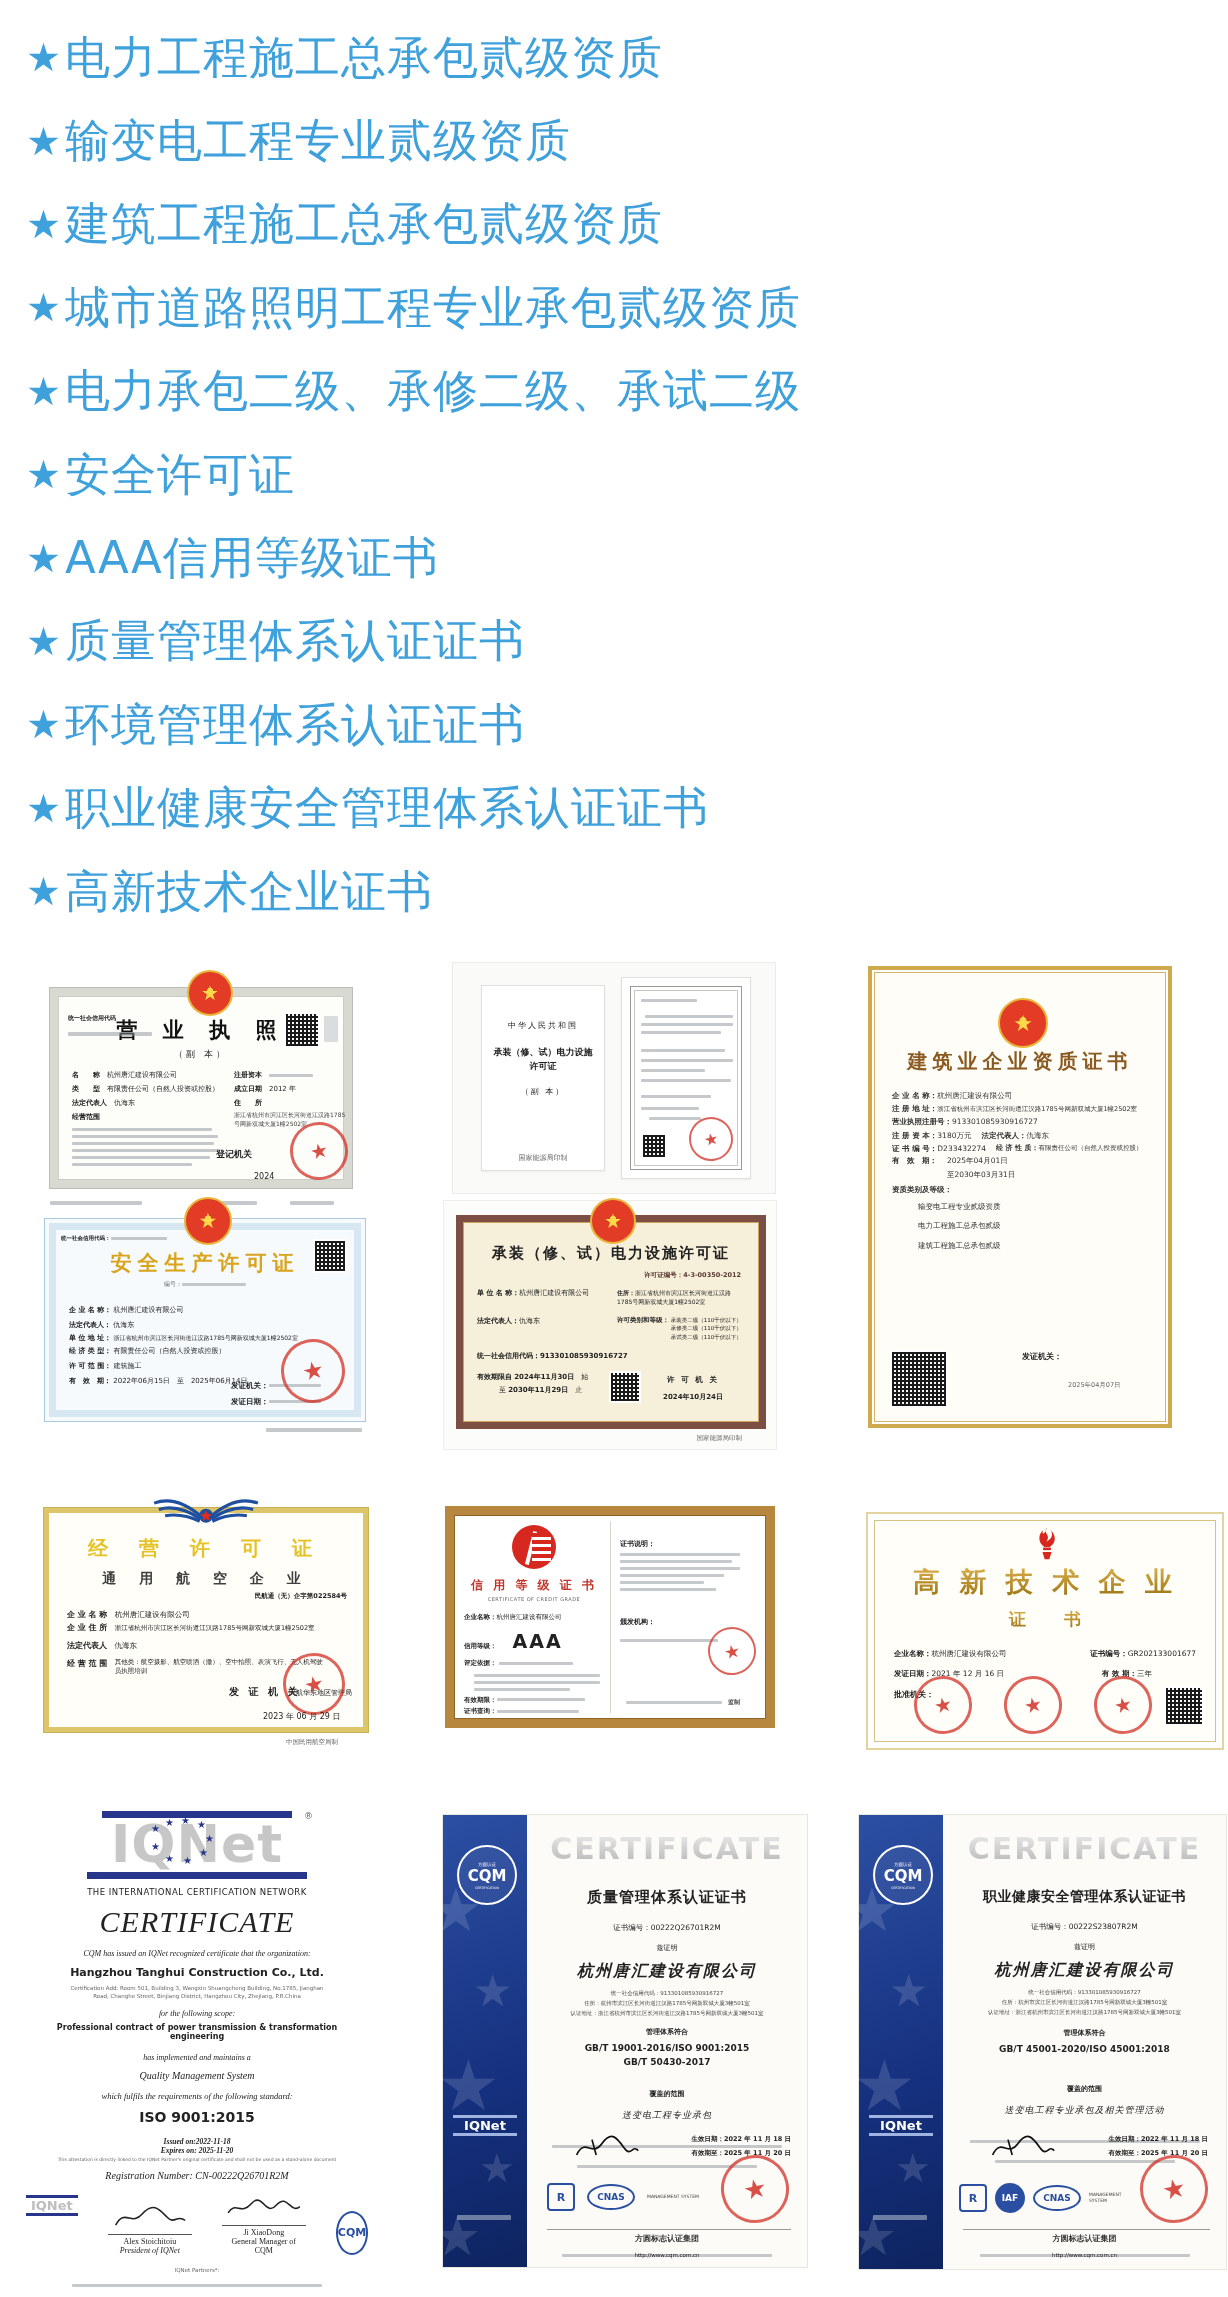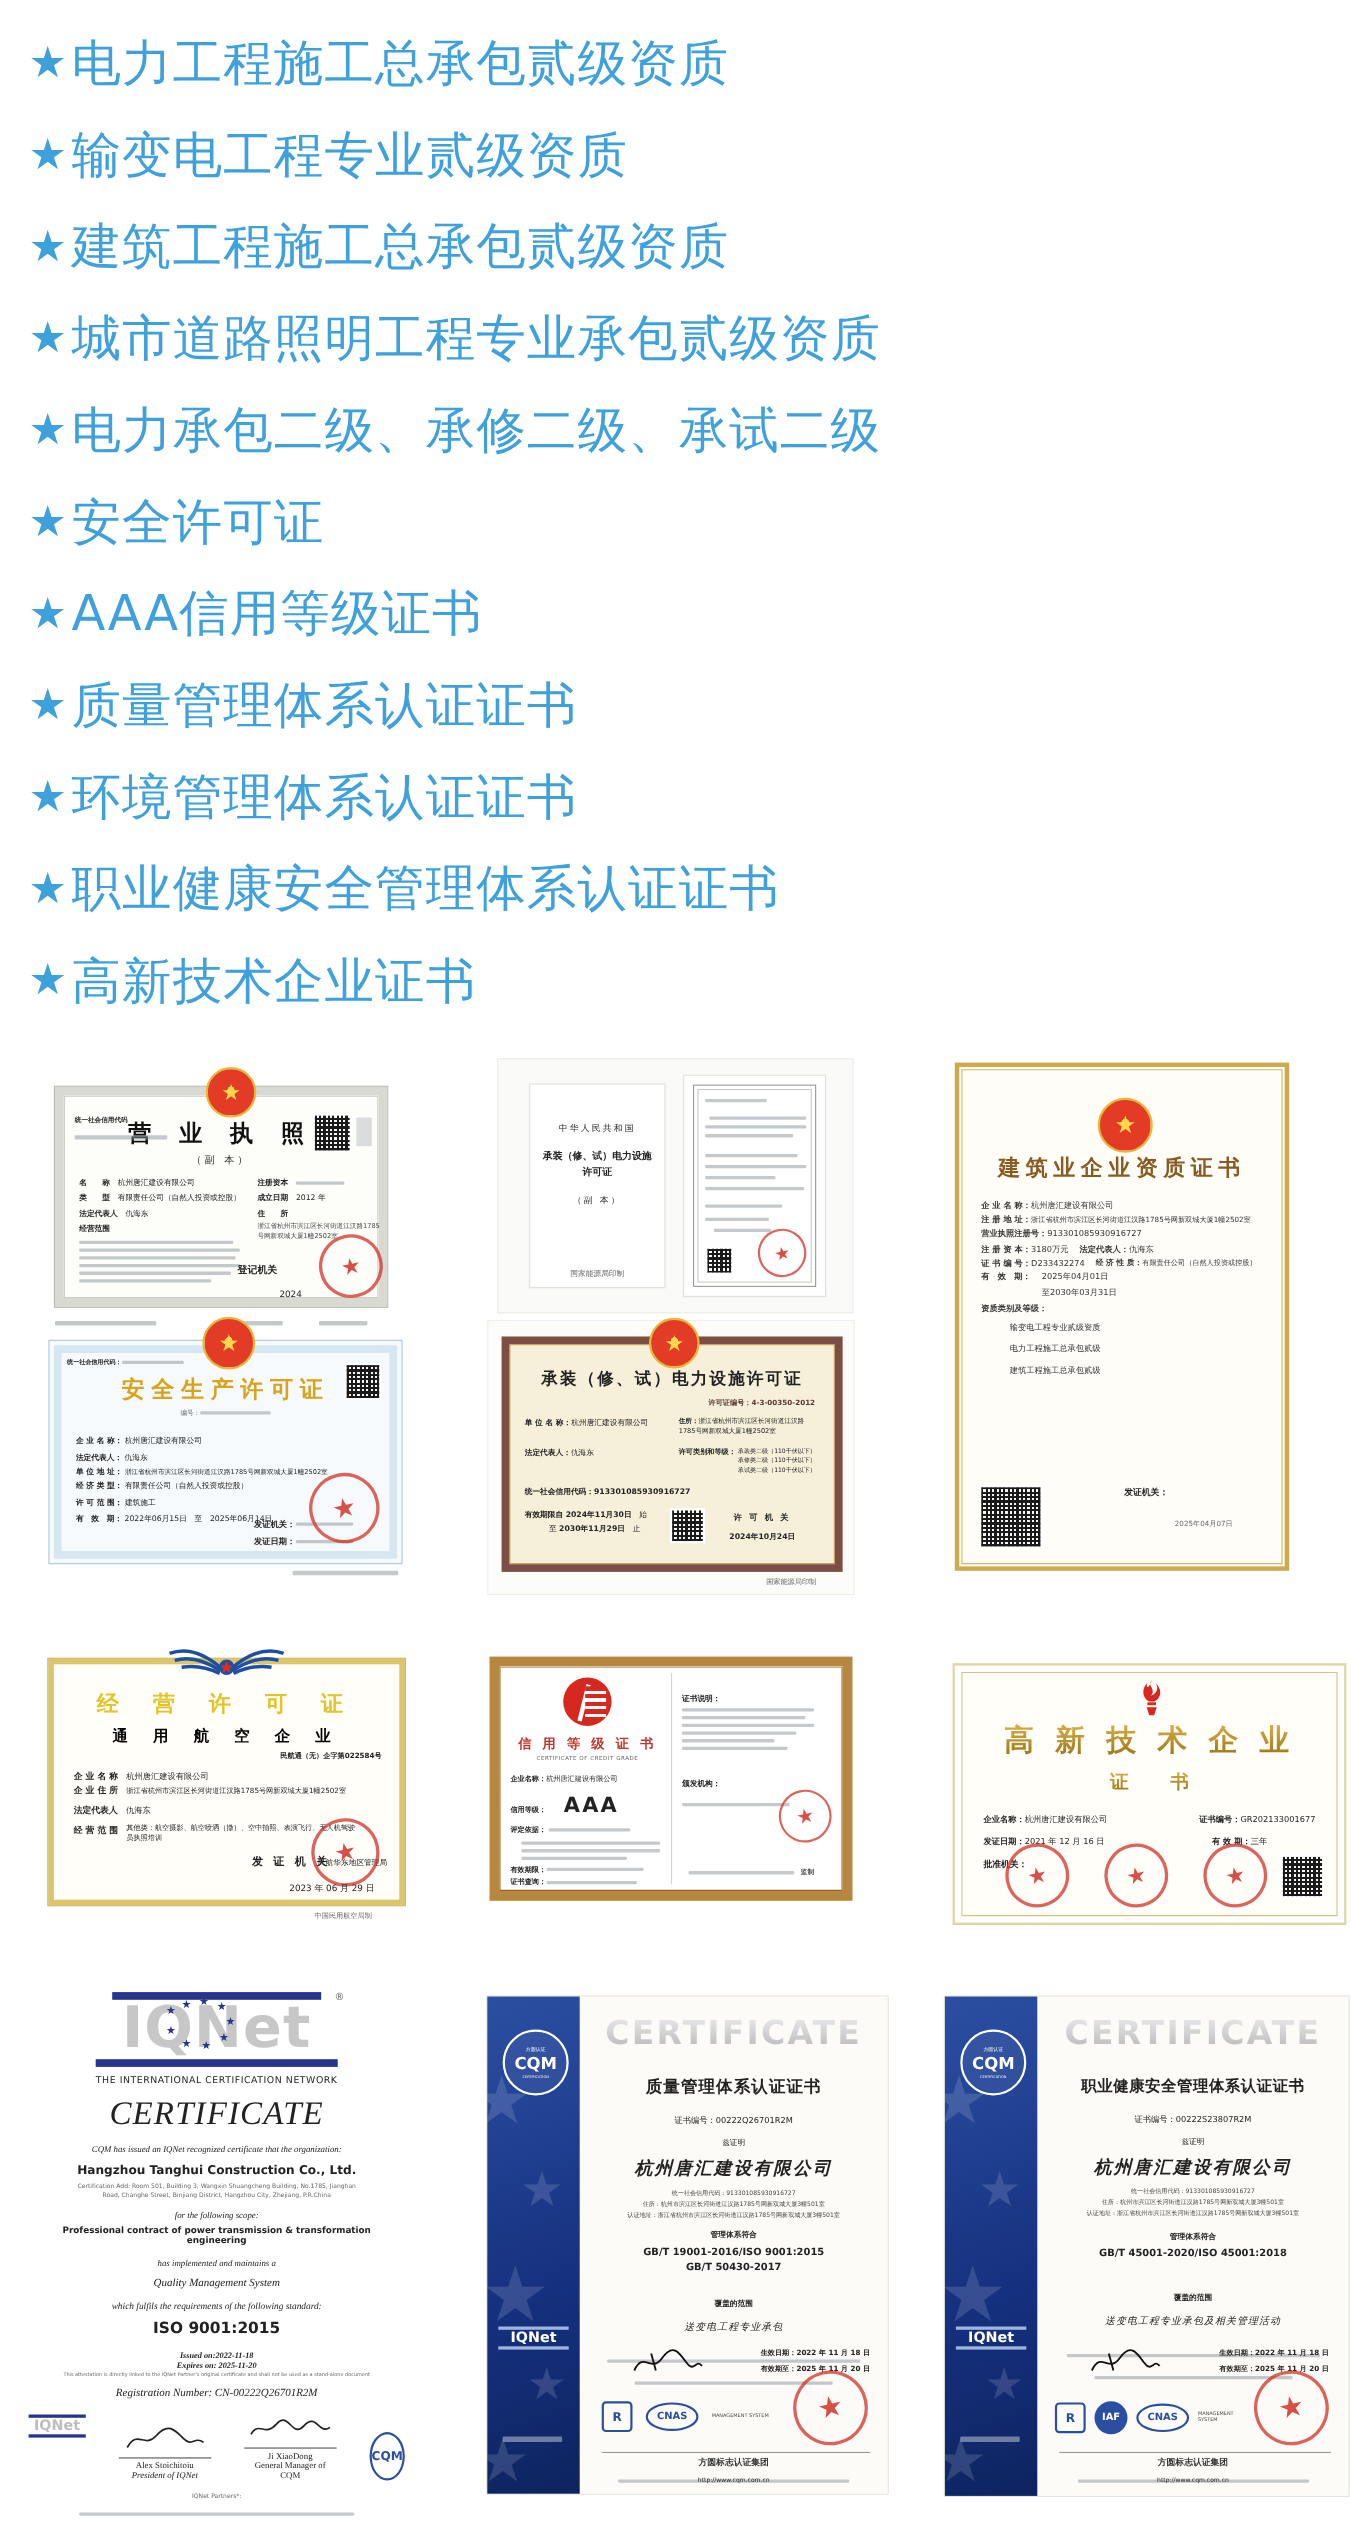--- a/index.html
+++ b/index.html
@@ -44,21 +44,21 @@
   .constr-body{padding:14px 20px 0 20px;font-size:7.5px;color:#333;line-height:1.9}
   
   .safety{background:#f6fafd;border:1px solid #a9c8de}
   .safety:before{content:"";position:absolute;inset:4px;border:7px solid #d7e7f2;pointer-events:none}
   .safety-title{margin-top:30px;text-align:center;font-size:21px;font-weight:bold;letter-spacing:6px;color:#d9a31c}
   
   .power{background:#f6f0da;border:7px solid #7d4f44;box-shadow:inset 0 0 0 1px #caa45c}
   
   .avi{border:5px solid #dcc56a;outline:1px solid #c9b254;background:#fffef9}
   .avi-title{margin-top:22px;text-align:center;font-size:20px;font-weight:bold;letter-spacing:12px;color:#e5c227}
-  .avi-sub{text-align:center;font-size:14px;font-weight:bold;letter-spacing:9px;color:#000000;margin-top:8px}
+  .avi-sub{text-align:center;font-size:14px;font-weight:bold;letter-spacing:9px;color:#404040;margin-top:8px}
   
   .credit{border:9px solid #b8873f;box-shadow:inset 0 0 0 1px #8f6425;background:#fff}
   .credit-logo{position:relative;width:44px;height:44px;border-radius:50%;background:#d6281e;overflow:hidden;margin:0 auto}
   .credit-logo:after{content:"";position:absolute;right:5px;top:8px;width:19px;height:28px;
      background:repeating-linear-gradient(0deg,#fff 0 3px,#d6281e 3px 7px)}
   .credit-logo:before{content:"";position:absolute;left:17px;top:6px;width:4px;height:34px;background:#fff;transform:rotate(14deg)}
   
   .hitech{border:2px solid #e3d3a1;background:#fffef9;box-shadow:inset 0 0 0 6px #fff,inset 0 0 0 7px #d8c186}
   .gold3d{background:linear-gradient(#e0b34f,#96700f);-webkit-background-clip:text;background-clip:text;color:transparent}
   

